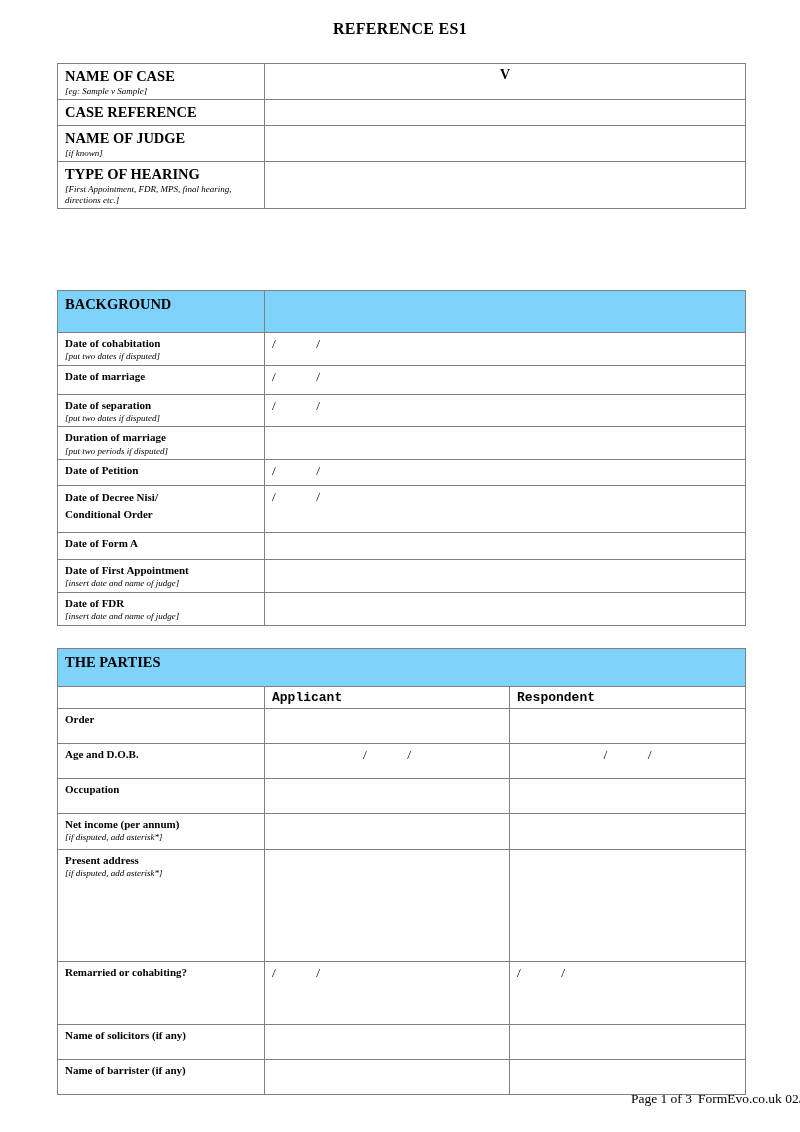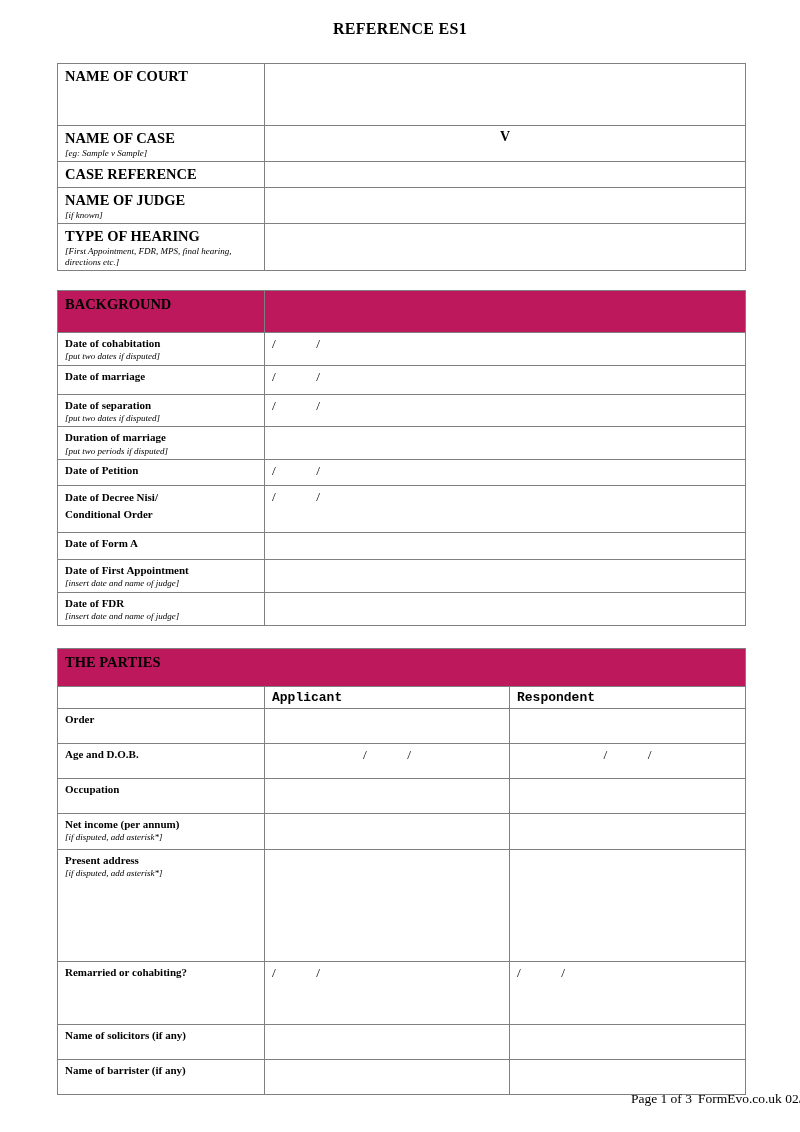--- a/index.html
+++ b/index.html
@@ -21,21 +21,21 @@
   table.form td {
     border:1px solid #808080;
     padding:3px 7px;
     vertical-align:top;
     overflow:hidden;
   }
   #court-table { top:63px; }
   #background-table { top:290px; }
   #parties-table { top:648px; }
 
-  .section-head td { background:#be185d; }
+  .section-head td { background:#7dd3fc; }
   .section-head .lbl-big { padding-top:1px; }
 
   .lbl-big { font-weight:bold; font-size:14.5px; line-height:1.25; }
   .lbl { font-weight:bold; font-size:11px; line-height:1.3; white-space:pre-line; }
   .note { font-style:italic; font-size:9px; line-height:1.15; margin-top:1px; font-weight:normal; }
 
   .val { font-size:13.5px; }
   td.slash { white-space:pre; vertical-align:middle; }
   td.slash-left { padding-left:48px; }
   td.slash-center { text-align:center; padding-left:60px; }
@@ -54,26 +54,20 @@
 <body>
 
 <div class="page-title">REFERENCE ES1</div>
 
 <table class="form" id="court-table">
   <colgroup>
       <col style="width:207px">
       <col style="width:481px">
     </colgroup>
   <tbody>
-      <tr style="height:62px">
-    <td>
-      <div class="lbl-big">NAME OF COURT</div>
-    </td>
-    <td class="val"></td>
-  </tr>
   <tr style="height:36px">
     <td>
       <div class="lbl-big">NAME OF CASE</div>
       <div class="note">[eg: Sample v Sample]</div>
     </td>
     <td class="val v-cell">
       <span>V</span>
     </td>
   </tr>
   <tr style="height:23px">

